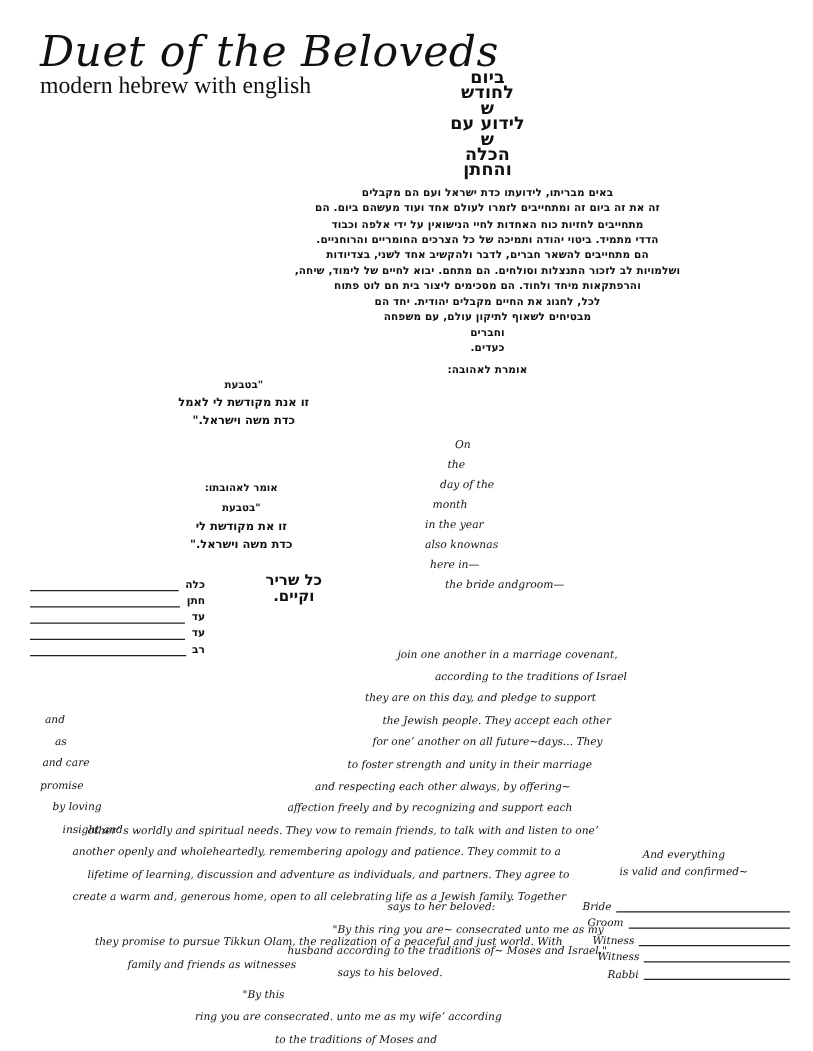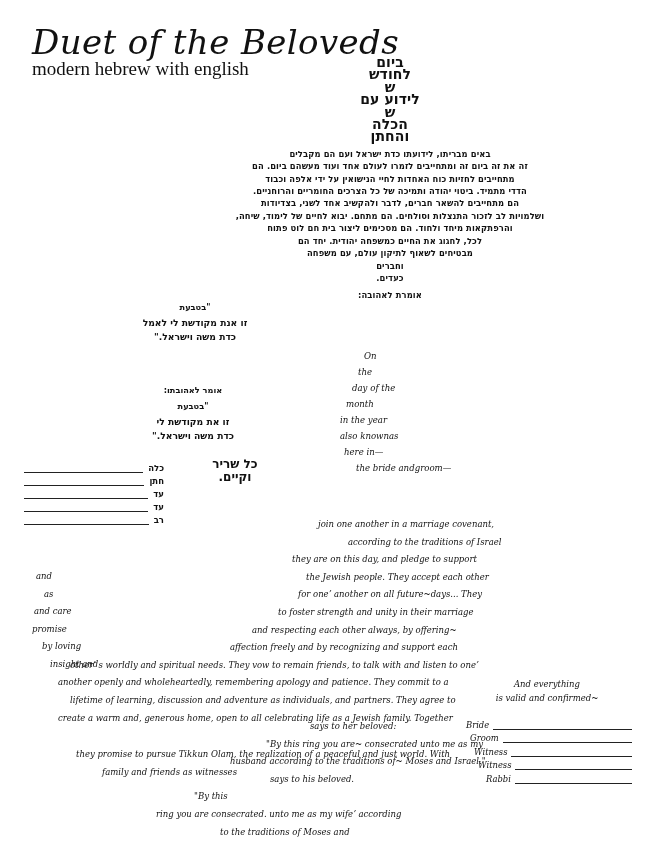--- a/index.html
+++ b/index.html
@@ -279,21 +279,21 @@
     <span class="hline h-top">הכלה</span>
     <span class="hline h-top">והחתן</span>
     <span class="spacer"></span>
     <span class="hline">באים מבריתו, לידועתו כדת ישראל ועם הם מקבלים</span>
     <span class="hline">זה את זה ביום זה ומתחייבים לזמרו לעולם אחד ועוד מעשהם ביום. הם</span>
     <span class="hline">מתחייבים לחזיות כוח האחדות לחיי הנישואין על ידי אלפה וכבוד</span>
     <span class="hline">הדדי מתמיד. ביטוי יהודה ותמיכה של כל הצרכים החומריים והרוחניים.</span>
     <span class="hline">הם מתחייבים להשאר חברים, לדבר ולהקשיב אחד לשני, בצדיודות</span>
     <span class="hline">ושלמויות לב לזכור התנצלות וסולחים. הם מתחם. יבוא לחיים של לימוד, שיחה,</span>
     <span class="hline">והרפתקאות מיחד ולחוד. הם מסכימים ליצור בית חם לוט פתוח</span>
-    <span class="hline">לכל, לחגוג את החיים כמשפחה יהודית. יחד הם</span>
+    <span class="hline">לכל, לחגוג את החיים מקבלים יהודית. יחד הם</span>
     <span class="hline">מבטיחים לשאוף לתיקון עולם, עם משפחה</span>
     <span class="hline">וחברים</span>
     <span class="hline">כעדים.</span>
     <span class="spacer"></span>
     <span class="hline">אומרת לאהובה:</span>
   </div>
 
   <div class="heb-quote" id="heb-quote-1">
     <span class="qlabel">"בטבעת</span>
     <span>זו אנת מקודשת לי לאמל</span><br>

